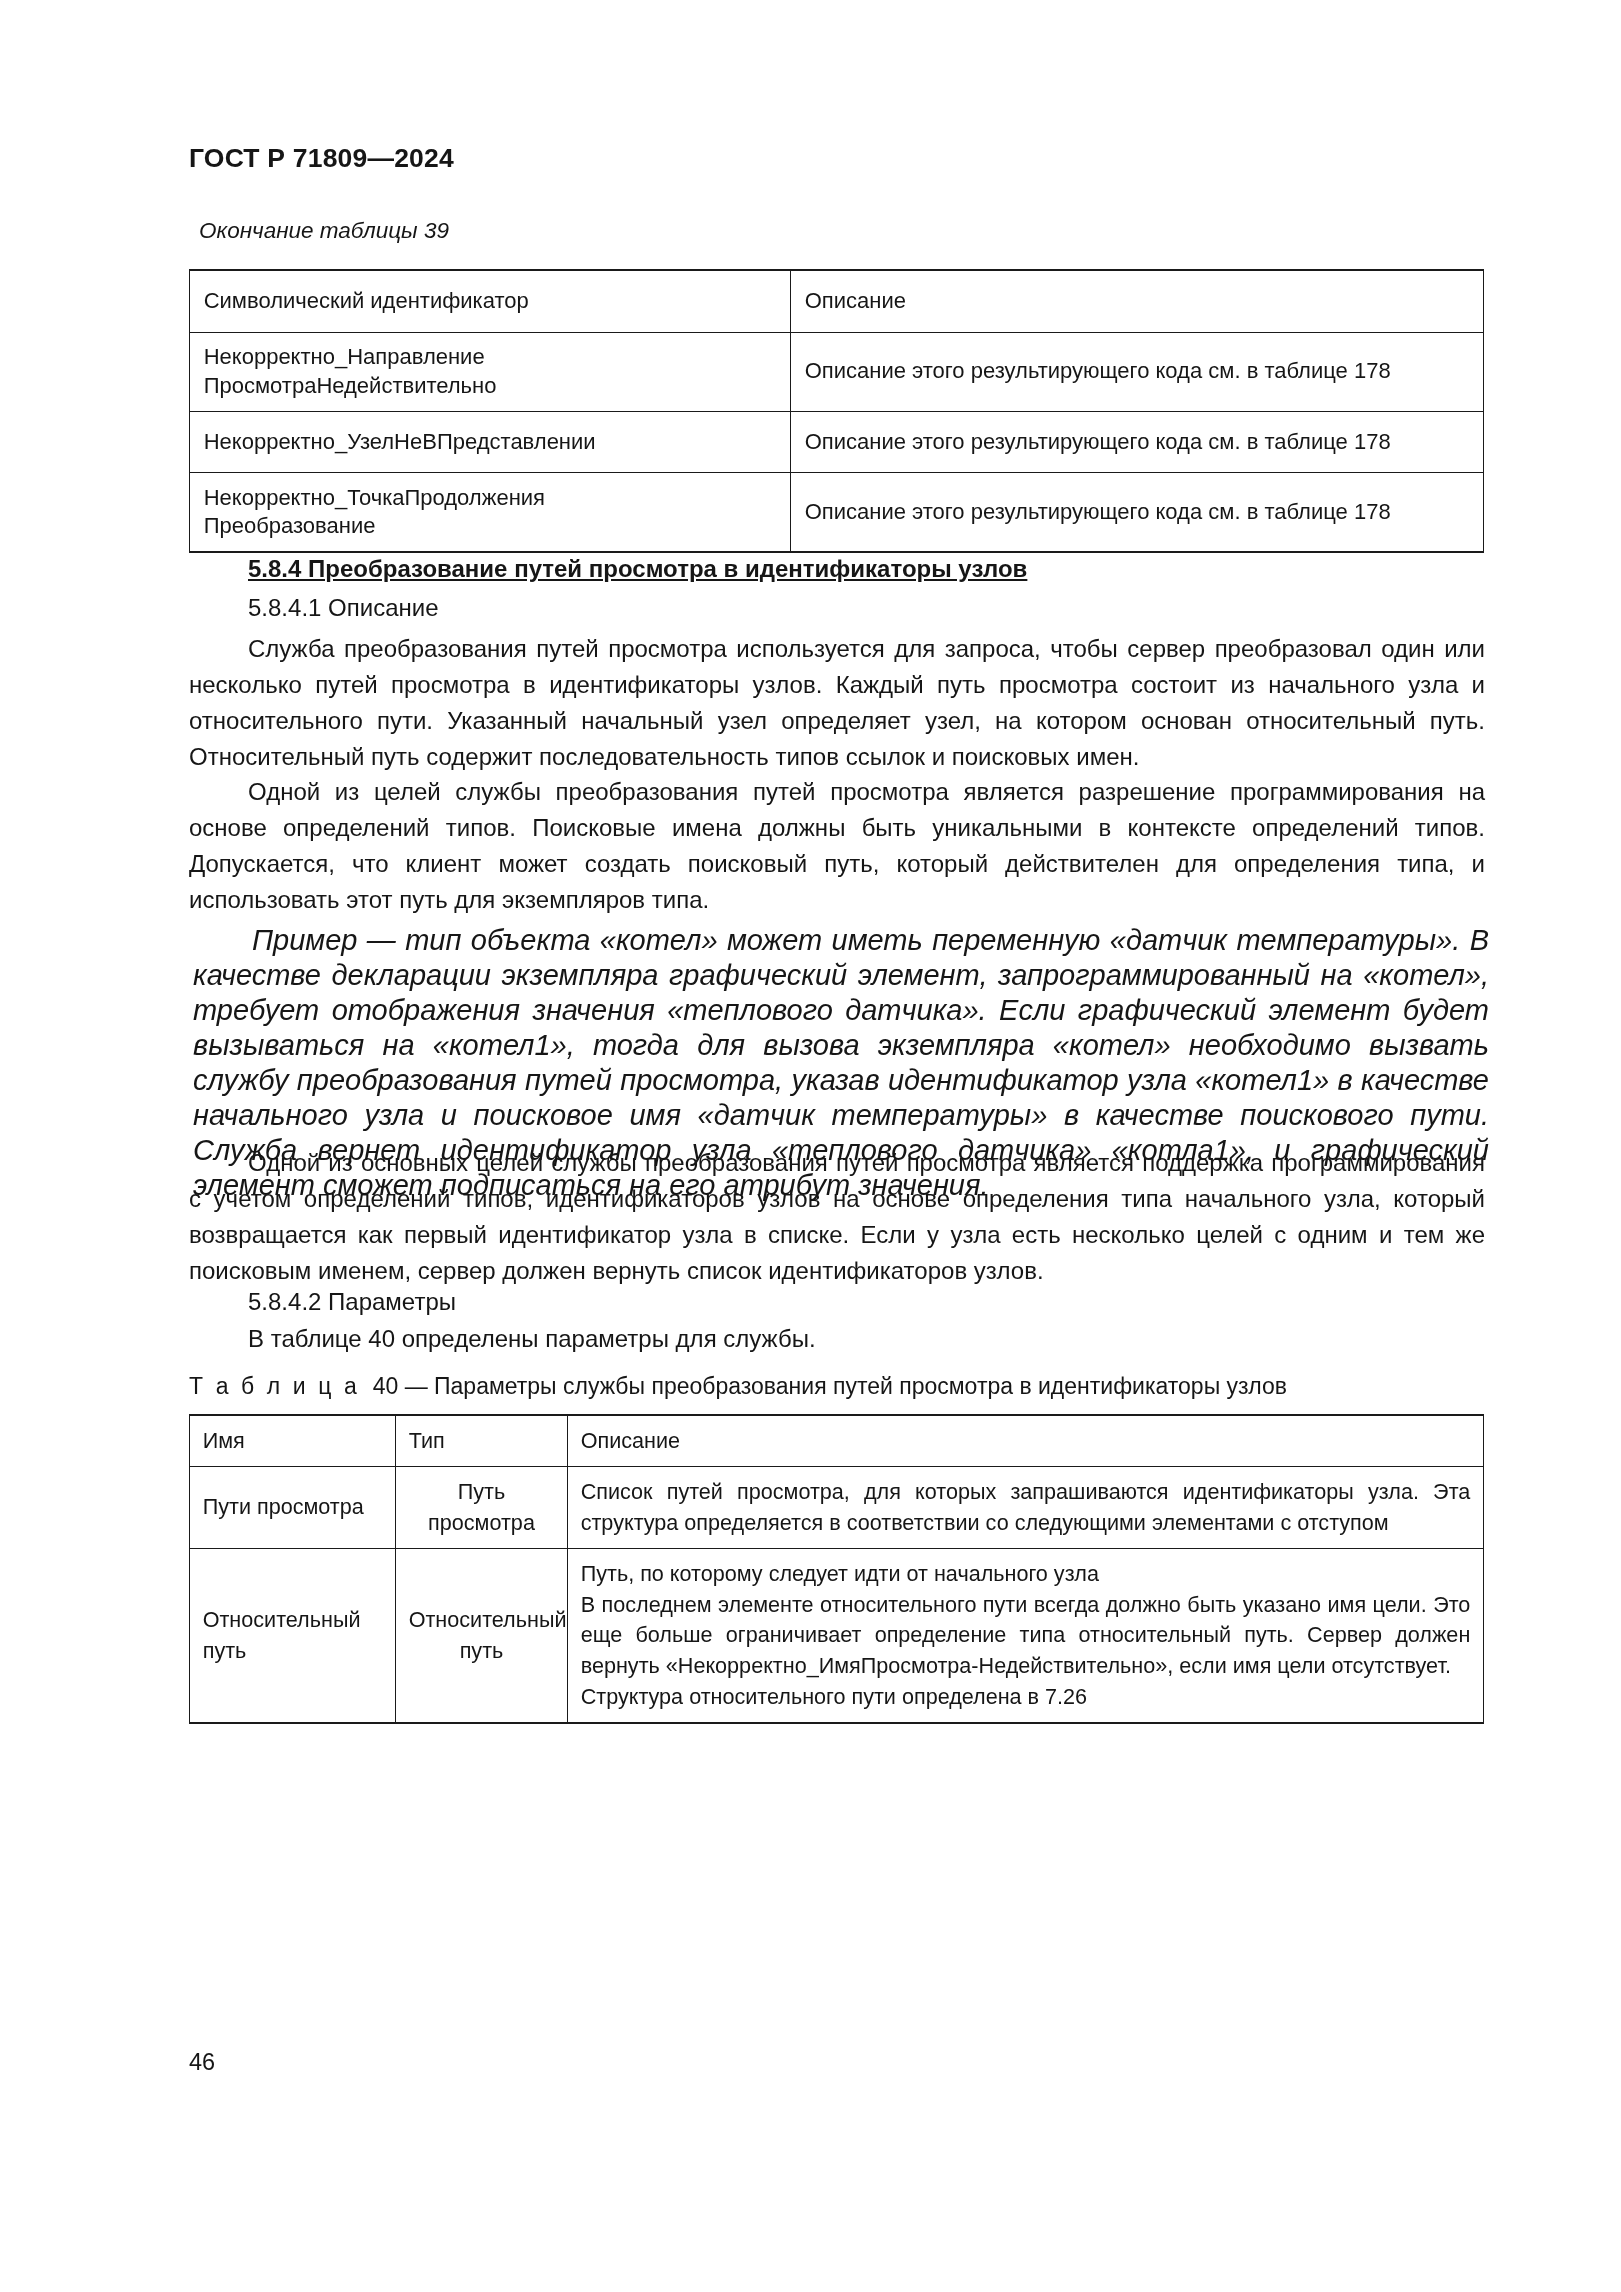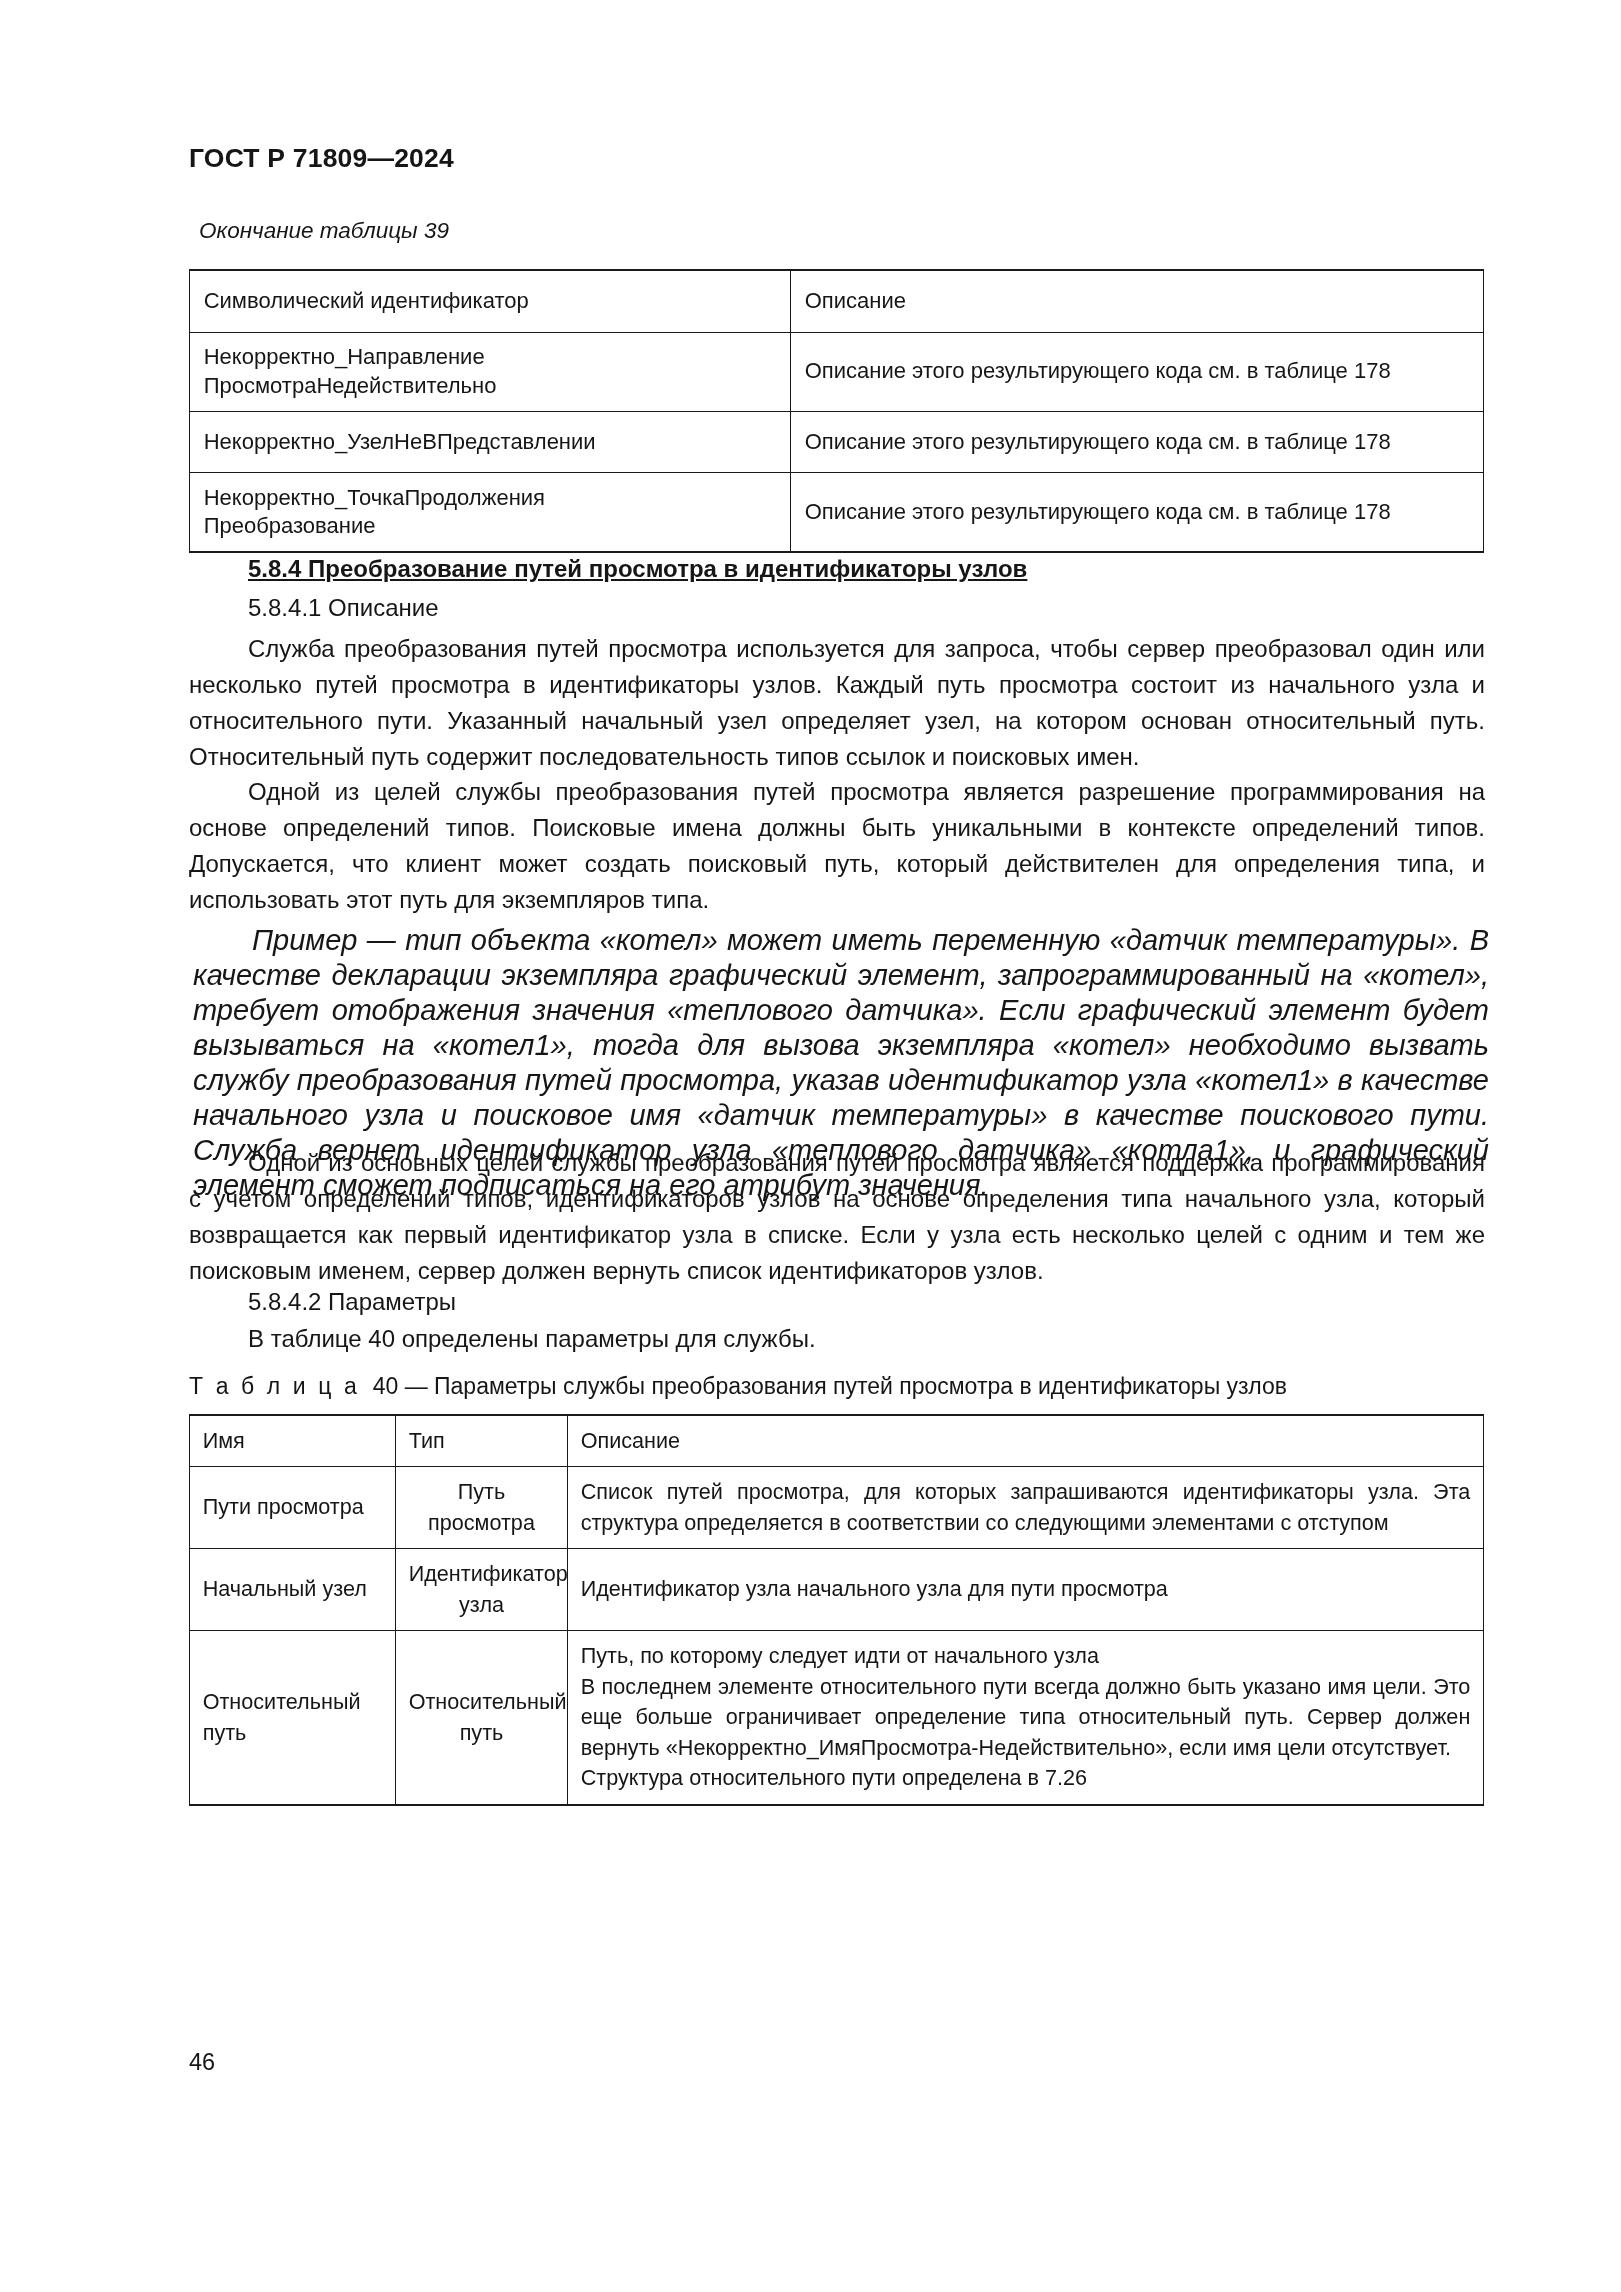--- a/index.html
+++ b/index.html
@@ -215,26 +215,20 @@
           <td class="c-center">Имя</td>
           <td class="c-center">Тип</td>
           <td class="c-center">Описание</td>
         </tr>
         <tr>
           <td class="multiline">Пути просмотра</td>
           <td class="multiline mid">Путь
 просмотра</td>
           <td class="desc multiline">Список путей просмотра, для которых запрашиваются идентификато­ры узла. Эта структура определяется в соответствии со следующими элементами с отступом</td>
         </tr>
-        <tr>
-          <td class="multiline">Начальный узел</td>
-          <td class="multiline mid">Идентификатор
-узла</td>
-          <td class="desc multiline">Идентификатор узла начального узла для пути просмотра</td>
-        </tr>
         <tr class="last-row">
           <td class="multiline">Относительный
 путь</td>
           <td class="multiline mid">Относительный
 путь</td>
           <td class="desc multiline">Путь, по которому следует идти от начального узла
 В последнем элементе относительного пути всегда должно быть указа­но имя цели. Это еще больше ограничивает определение типа относи­тельный путь. Сервер должен вернуть «Некорректно_ИмяПросмотра-Недействительно», если имя цели отсутствует.
 Структура относительного пути определена в 7.26</td>
         </tr>
       </tbody>

